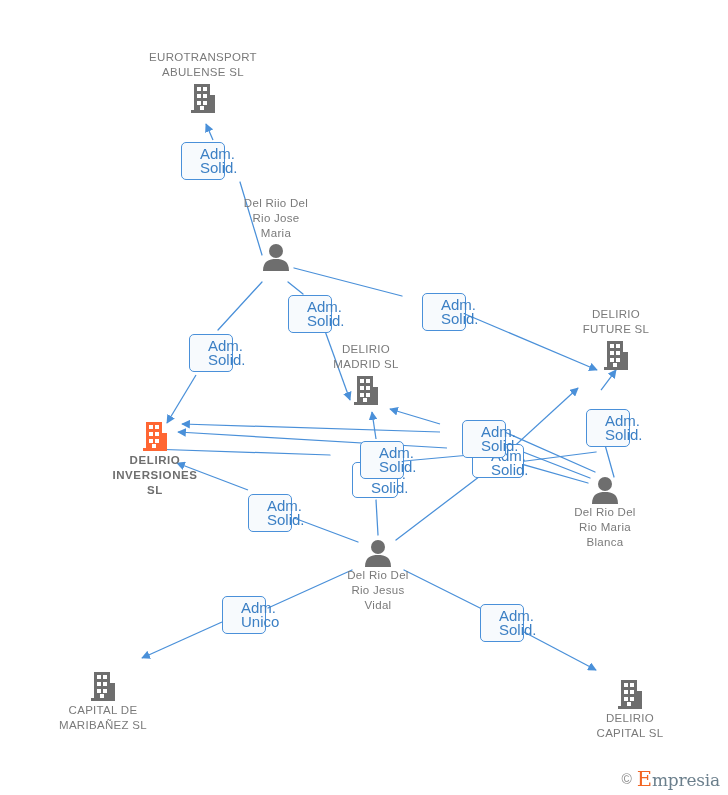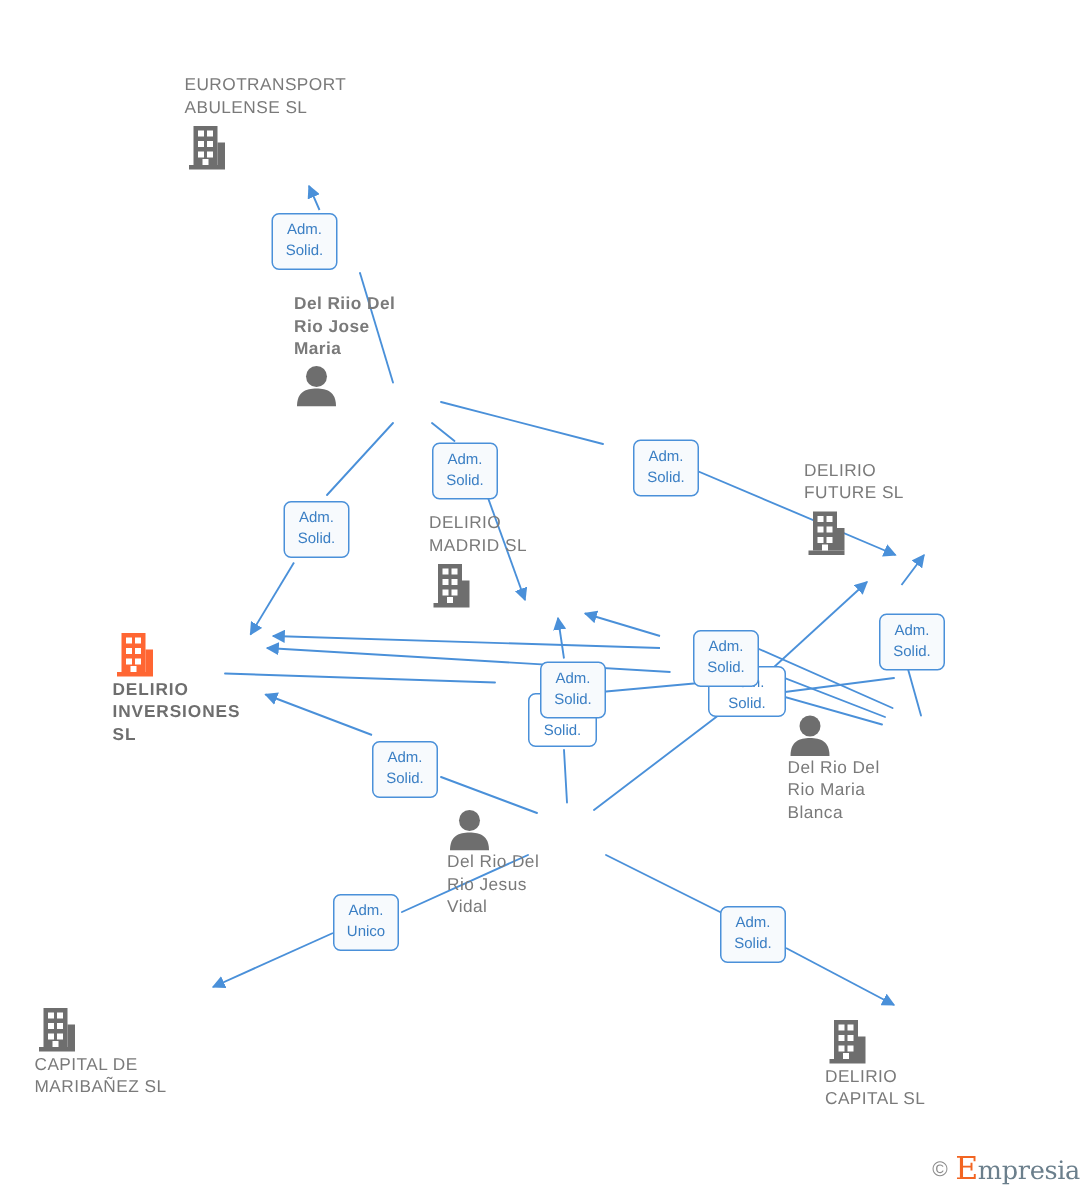--- a/index.html
+++ b/index.html
@@ -23,20 +23,21 @@
     top: 0;
     width: 728px;
     height: 795px;
   }
 
   
   .node {
     position: absolute;
     width: 160px;
     margin-left: -80px;
+    text-align: center;
     z-index: 5;
   }
   .node-icon {
     display: block;
     margin: 0 auto;
     line-height: 0;
   }
   .node-label {
     display: block;
     font-size: 11.5px;
@@ -57,24 +58,24 @@
   }
 
   
   .chip {
     position: absolute;
     box-sizing: border-box;
     background: #f7fafd;
     border: 1.3px solid #4a90d9;
     border-radius: 5px;
     color: #3b7fc4;
-    font-size: 10px;
+    font-size: 15px;
     line-height: 14px;
     text-align: center;
-    padding: 4px 5px 5px 5px;
+    padding: 4px 5px 5px 18px;
     white-space: pre-line;
     z-index: 8;
   }
   .chip.behind {
     z-index: 6;
     background: #ffffff;
   }
 
   
   #watermark {
@@ -171,21 +172,21 @@
         <rect x="15" y="5" width="4" height="4" fill="#ffffff"></rect>
         <rect x="9" y="12" width="4" height="4" fill="#ffffff"></rect>
         <rect x="15" y="12" width="4" height="4" fill="#ffffff"></rect>
         <rect x="9" y="19" width="4" height="4" fill="#ffffff"></rect>
         <rect x="15" y="19" width="4" height="4" fill="#ffffff"></rect>
         <rect x="12" y="24" width="4" height="4" fill="#ffffff"></rect>
       </svg>
     </span>
   </div>
 
-  <div class="node" style="left:276px; top:196px;font-weight:bold;">
+  <div class="node" style="left:276px; top:196px;">
     <span class="node-label above">Del Riio Del
 Rio Jose
 Maria</span>
     <span class="node-icon">
       <svg width="30" height="28" viewBox="0 0 30 28">
         <circle cx="15" cy="8" r="7" fill="#6e6e6e"></circle>
         <path d="M 2 28 C 2 18 8 16 15 16 C 22 16 28 18 28 28 Z" fill="#6e6e6e"></path>
       </svg>
     </span>
   </div>

